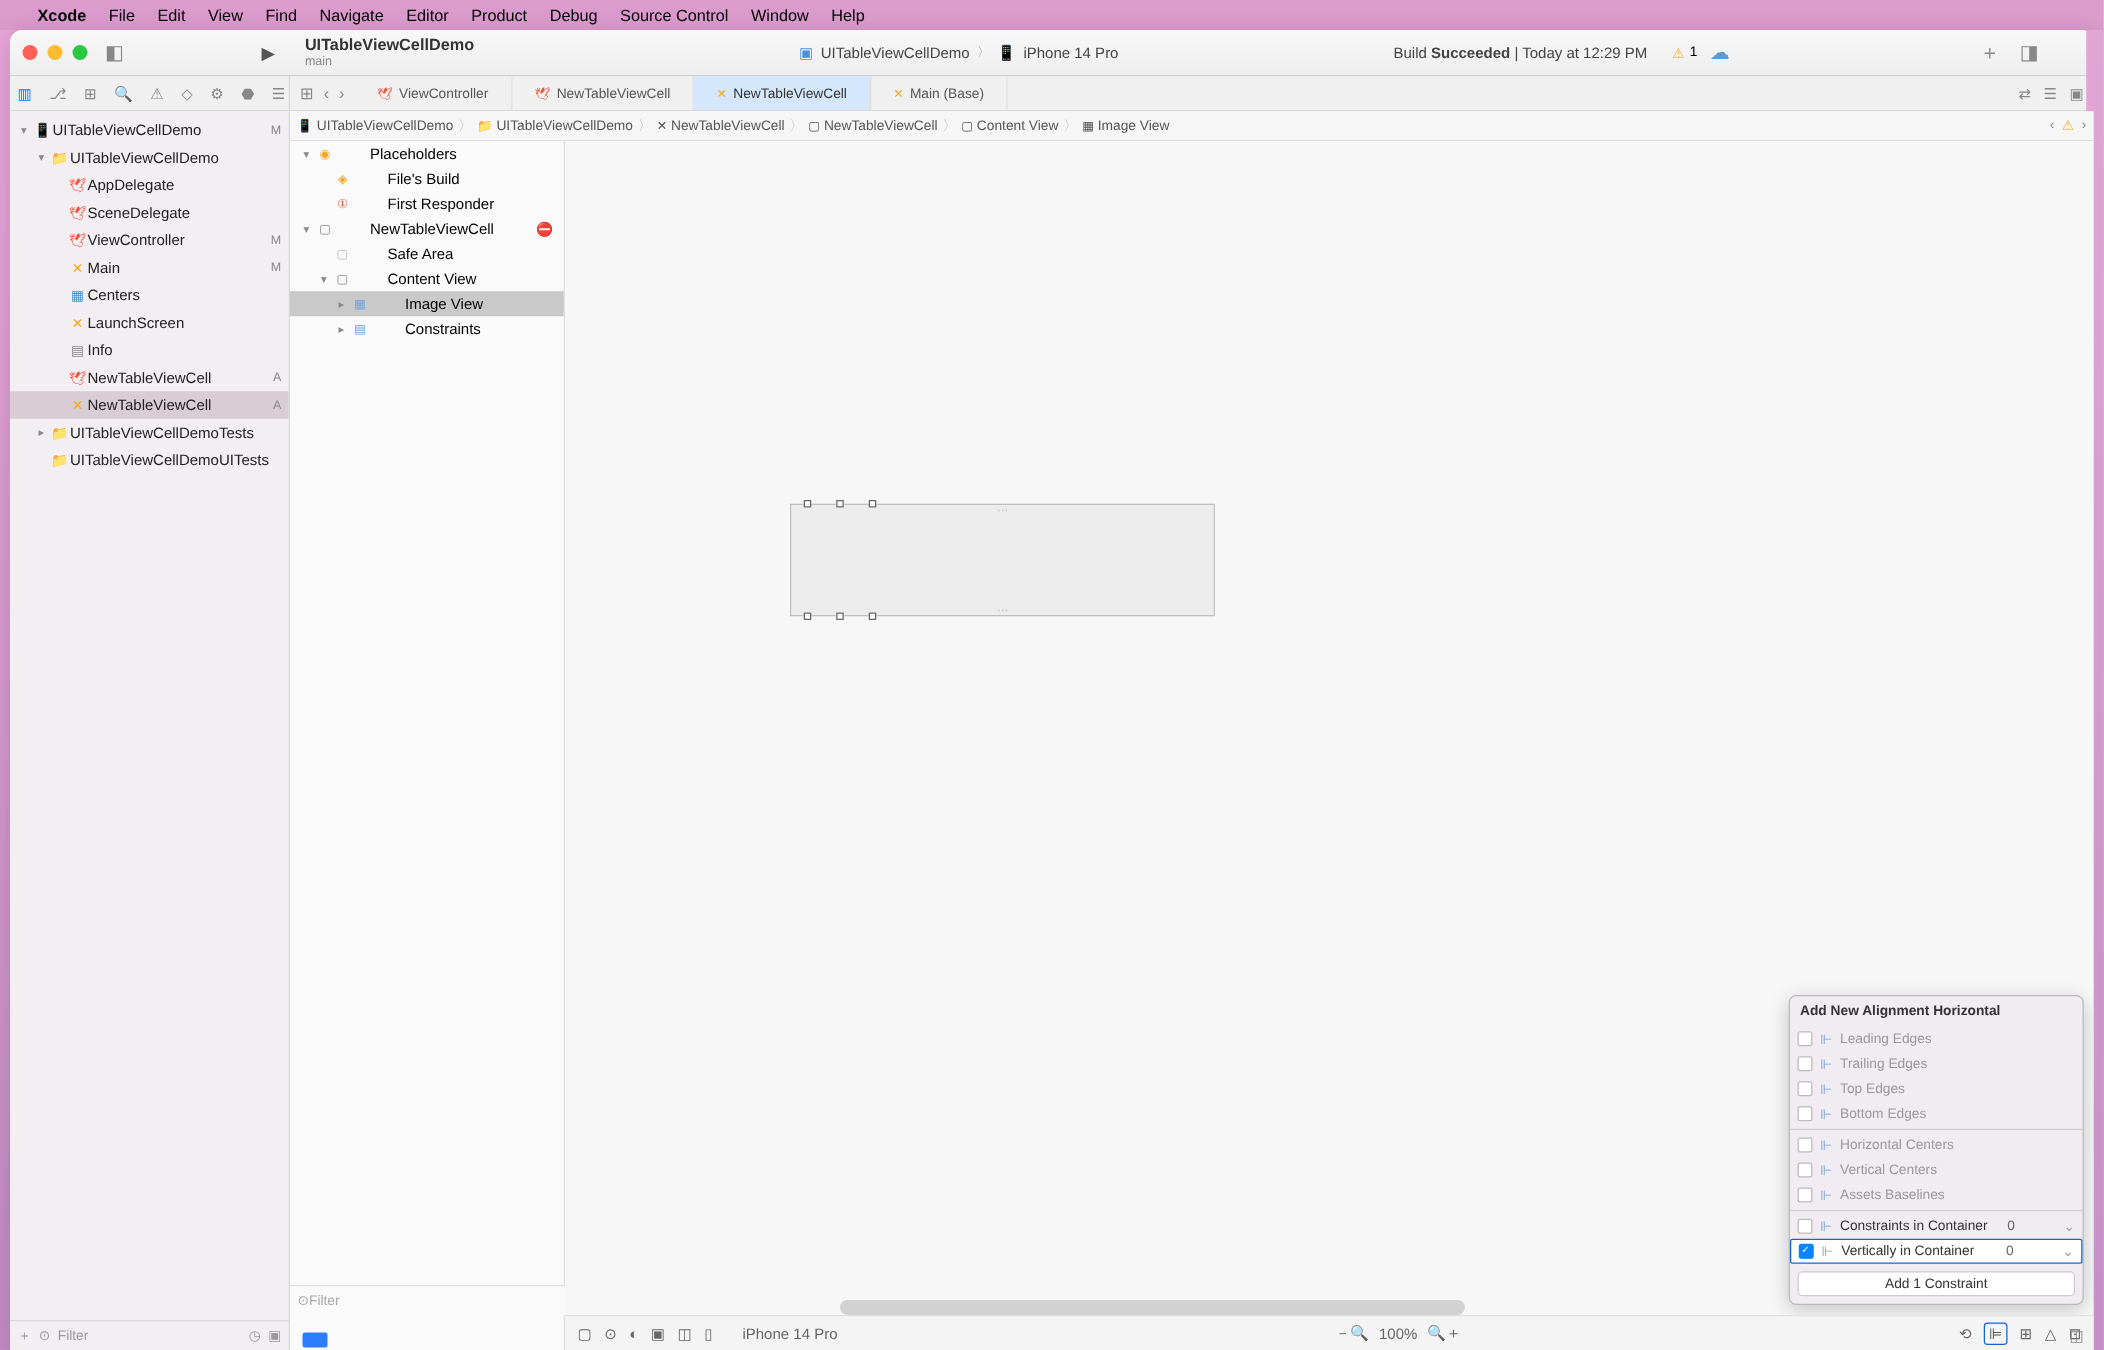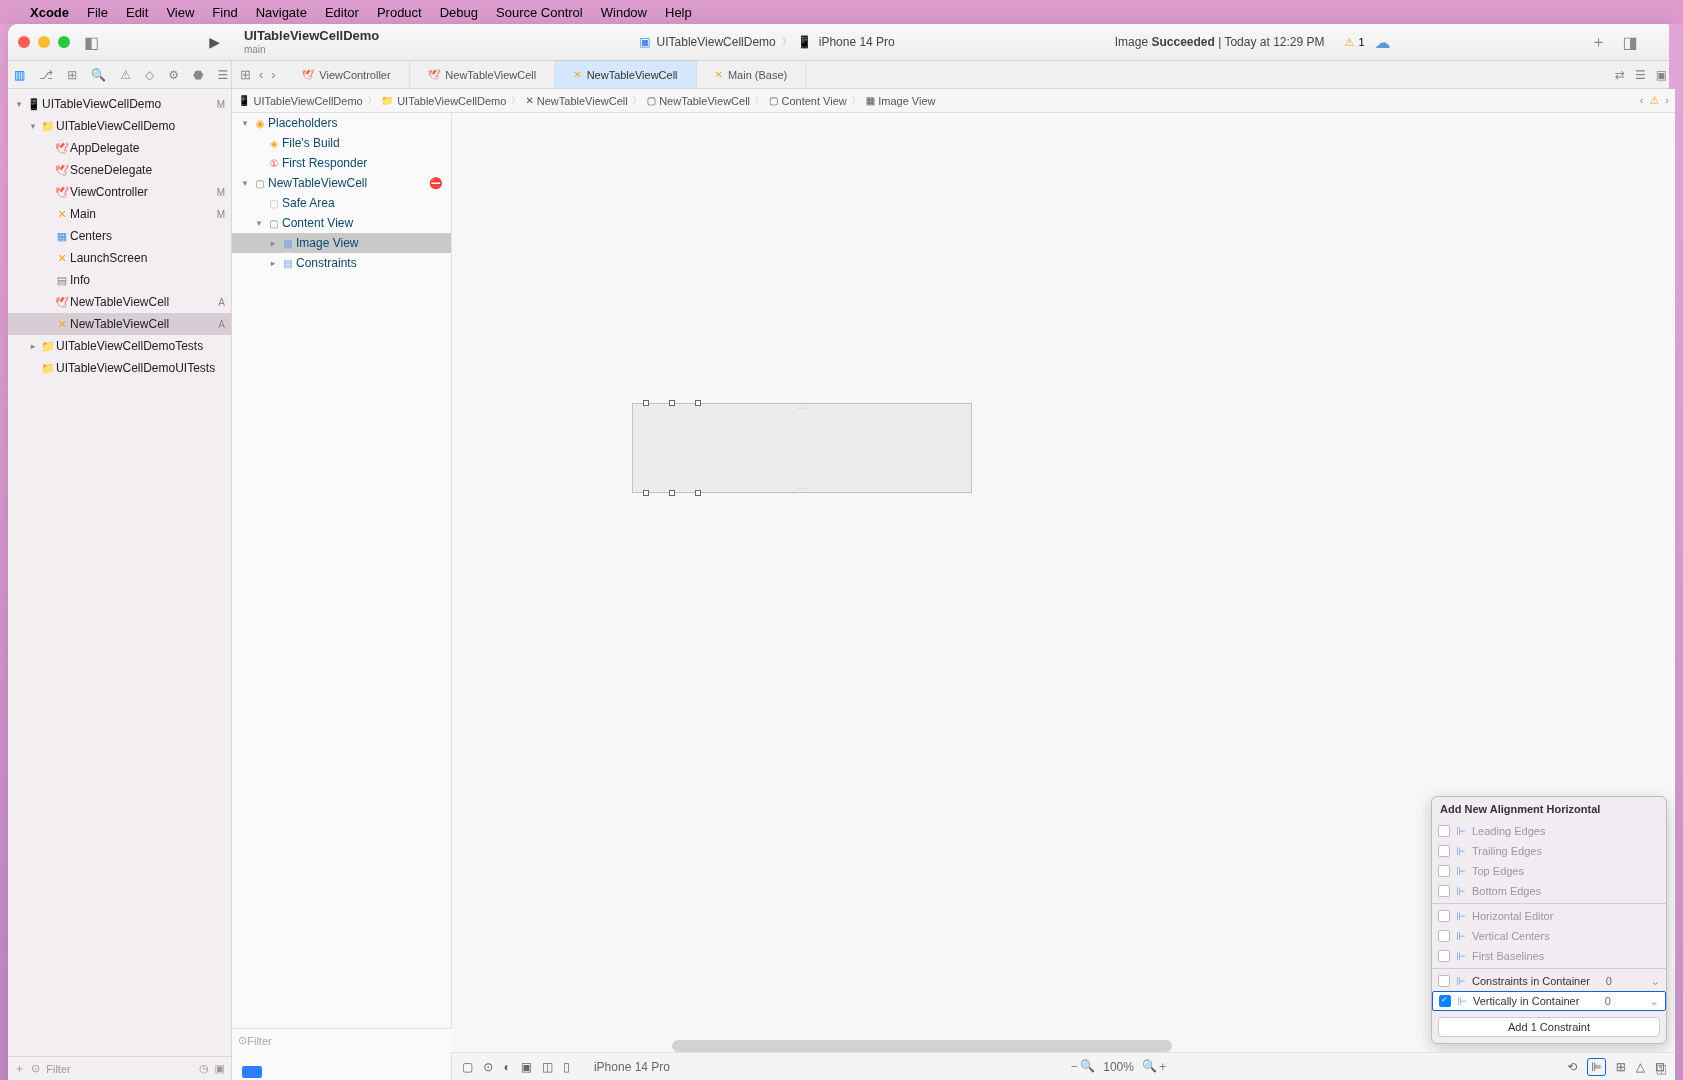--- a/index.html
+++ b/index.html
@@ -74,21 +74,21 @@
 .breadcrumb-right .warn { color: #f5a623; }
 
 .editor-body { flex: 1; display: flex; }
 
 
 .outline { width: 220px; background: #fafafa; border-right: 1px solid #e0e0e0; font-size: 12px; }
 .outline-row { display: flex; align-items: center; height: 20px; padding-right: 8px; }
 .outline-row.selected { background: #c9c9c9; }
 .outline-row .disc { width: 14px; text-align: center; color: #888; font-size: 9px; }
 .outline-row .ic { width: 16px; text-align: center; font-size: 10px; }
-.outline-row .lbl { flex: 1; color: #0c4a6e; }
+.outline-row .lbl { flex: 1; color: #000000; margin-left: 28px; }
 .outline-row .err { color: #e53935; font-size: 11px; }
 
 .outline-filter { position: absolute; bottom: 0; left: 0; width: 220px; height: 24px; border-top: 1px solid #e0e0e0; background: #fafafa; display: flex; align-items: center; padding: 0 6px; font-size: 11px; color: #aaa; }
 
 
 .canvas { flex: 1; background: #f7f7f7; position: relative; overflow: hidden; }
 .cell-frame { position: absolute; left: 180px; top: 290px; width: 340px; height: 90px; background: #ececec; border: 1px solid #c0c0c0; }
 .cell-content { position: absolute; left: 8px; top: 8px; right: 8px; bottom: 8px; background: #fff; border: 1px solid #d0d0d0; }
 .drag-dots { position: absolute; left: 50%; transform: translateX(-50%); color: #bbb; font-size: 9px; }
 .drag-dots.top { top: -1px; }
@@ -162,21 +162,21 @@
       <span class="branch">main</span>
     </div>
     <div class="scheme-box" style="margin-left:260px;">
       <span style="color:#4a90e2;">▣</span>
       <span>UITableViewCellDemo</span>
       <span class="chev">〉</span>
       <span>📱</span>
       <span>iPhone 14 Pro</span>
     </div>
     <div class="status-box" style="margin-left:220px;">
-      <span>Image</span>
+      <span>Build</span>
       <span class="succ">Succeeded</span>
       <span> | </span>
       <span>Today at 12:29 PM</span>
     </div>
     <div class="issue-badge">
       <span class="tri">⚠</span>
       <span>1</span>
     </div>
     <span class="cloud-ic">☁</span>
     <span class="plus-ic" style="margin-left:190px;">＋</span>
@@ -435,31 +435,31 @@
                 </div>
                 <div class="prow">
                   <span class="cb"></span>
                   <span class="ic">⊩</span>
                   <span>Bottom Edges</span>
                 </div>
                 <div class="divider"></div>
                 <div class="prow">
                   <span class="cb"></span>
                   <span class="ic">⊩</span>
-                  <span>Horizontal Editor</span>
+                  <span>Horizontal Centers</span>
                 </div>
                 <div class="prow">
                   <span class="cb"></span>
                   <span class="ic">⊩</span>
                   <span>Vertical Centers</span>
                 </div>
                 <div class="prow">
                   <span class="cb"></span>
                   <span class="ic">⊩</span>
-                  <span>First Baselines</span>
+                  <span>Assets Baselines</span>
                 </div>
                 <div class="divider"></div>
                 <div class="prow enabled">
                   <span class="cb"></span>
                   <span class="ic">⊩</span>
                   <span>Constraints in Container</span>
                   <span class="val">0</span>
                   <span class="dd">⌄</span>
                 </div>
                 <div class="prow enabled highlight">

